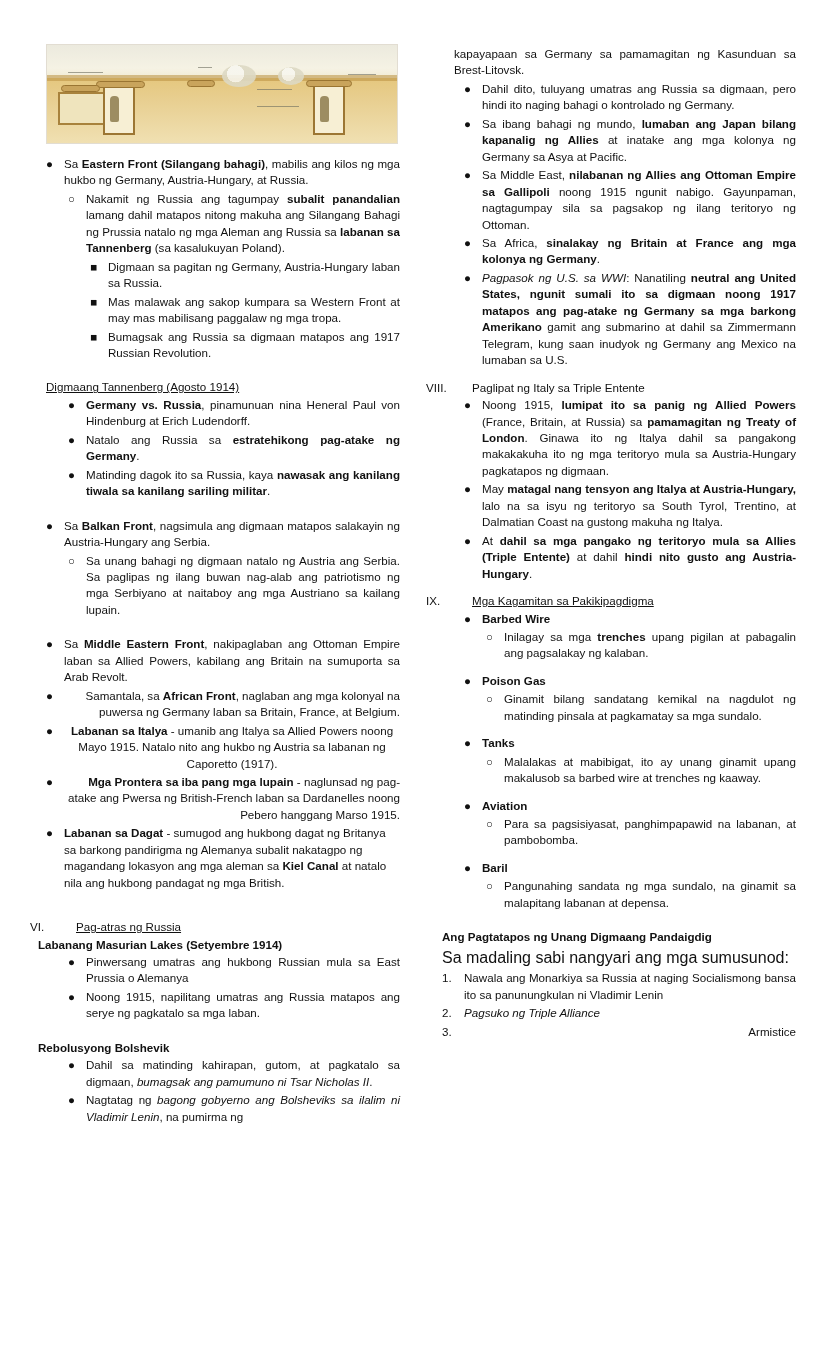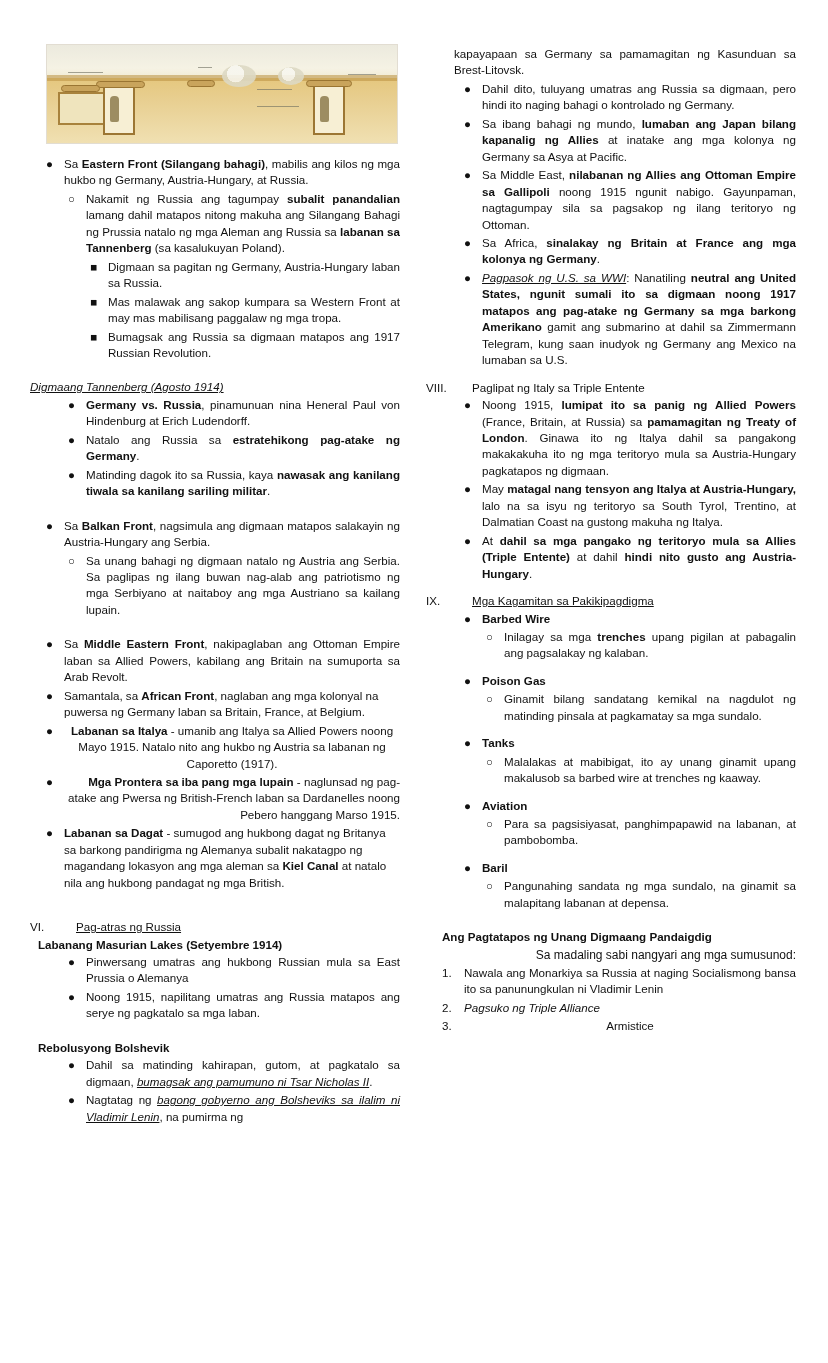--- a/index.html
+++ b/index.html
@@ -78,21 +78,21 @@
 
   
   p, li, div.txt { margin:0; }
   .para {
     font-size: 11.6px;
     line-height: 1.42;
     text-align: justify;
     margin: 0 0 1px 0;
   }
   .b  { font-weight: bold; }
-  .i  { font-style: italic; text-decoration: underline; }
+  .i  { font-style: italic; }
 
   .item {
     display: flex;
     align-items: flex-start;
     margin-bottom: 1px;
   }
   .marker {
     flex: 0 0 auto;
     font-size: 11.6px;
     line-height: 1.42;
@@ -127,35 +127,34 @@
   .subhead {
     font-size: 11.6px;
     font-weight: bold;
     line-height: 1.42;
     margin: 0 0 1px 16px;
   }
   .heading-underlined {
     font-size: 11.6px;
     line-height: 1.42;
     text-decoration: underline;
-    margin: 0 0 1px 0;
-    font-style: italic;
+    margin: 0 0 1px 16px;
   }
   .spacer-sm { height: 9px; }
   .spacer-md { height: 16px; }
 
   .numlist { margin: 0 0 0 16px; padding: 0; }
   .num-item { display:flex; align-items:flex-start; margin-bottom:1px; }
   .num-item .num { flex:0 0 22px; font-size:11.6px; line-height:1.42; }
   .num-item .body { flex:1 1 auto; }
   .closing-head {
     font-size:11.6px; font-weight:bold; line-height:1.42; margin:0 0 1px 16px;
   }
   .closing-sub {
-    font-size:12px; line-height:1.42; margin:0 0 1px 16px;text-align:right;
+    font-size:16px; line-height:1.42; margin:0 0 1px 16px;
   }
 </style>
 </head>
 <body>
 
 <div class="page">
   <div class="columns">
 
     <div class="col">
 
@@ -255,21 +254,21 @@
 
       <div class="item lvl1">
         <span class="marker">●</span>
         <div class="body">
             <p class="para"><span>Sa </span><span class="b">Middle Eastern Front</span><span>, nakipaglaban ang Ottoman Empire laban sa Allied Powers, kabilang ang Britain na sumuporta sa Arab Revolt.</span></p>
           </div>
       </div>
       <div class="item lvl1">
         <span class="marker">●</span>
         <div class="body">
-            <p class="para" style="text-align:left;"><span>Samantala, sa </span><span class="b">African Front</span><span>, naglaban ang mga kolonyal na puwersa ng Germany laban sa Britain, France, at Belgium.</span></p>
+            <p class="para" style="text-align:right;"><span>Samantala, sa </span><span class="b">African Front</span><span>, naglaban ang mga kolonyal na puwersa ng Germany laban sa Britain, France, at Belgium.</span></p>
           </div>
       </div>
       <div class="item lvl1">
         <span class="marker">●</span>
         <div class="body">
             <p class="para" style="text-align:center;"><span class="b">Labanan sa Italya</span><span> - umanib ang Italya sa Allied Powers noong Mayo 1915. Natalo nito ang hukbo ng Austria sa labanan ng Caporetto (1917).</span></p>
           </div>
       </div>
       <div class="item lvl1">
         <span class="marker">●</span>
@@ -483,20 +482,20 @@
         </div>
         <div class="num-item">
           <span class="num">2.</span>
           <div class="body">
               <p class="para" style="text-align:left;font-style:italic;">Pagsuko ng Triple Alliance</p>
             </div>
         </div>
         <div class="num-item">
           <span class="num">3.</span>
           <div class="body">
-              <p class="para" style="text-align:center;">Armistice</p>
+              <p class="para" style="text-align:right;">Armistice</p>
             </div>
         </div>
       </div>
 
     </div>
   </div>
 </div>
 
 </body></html>

